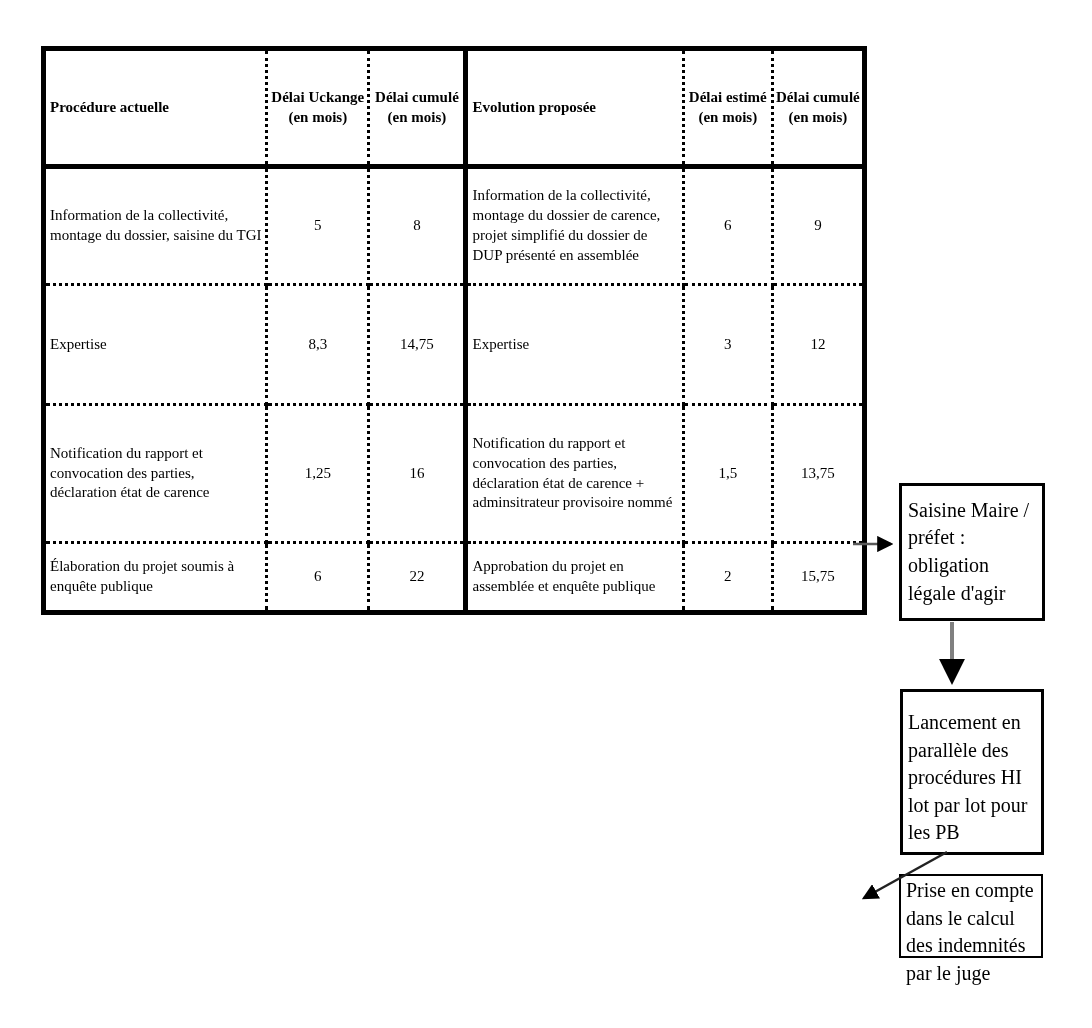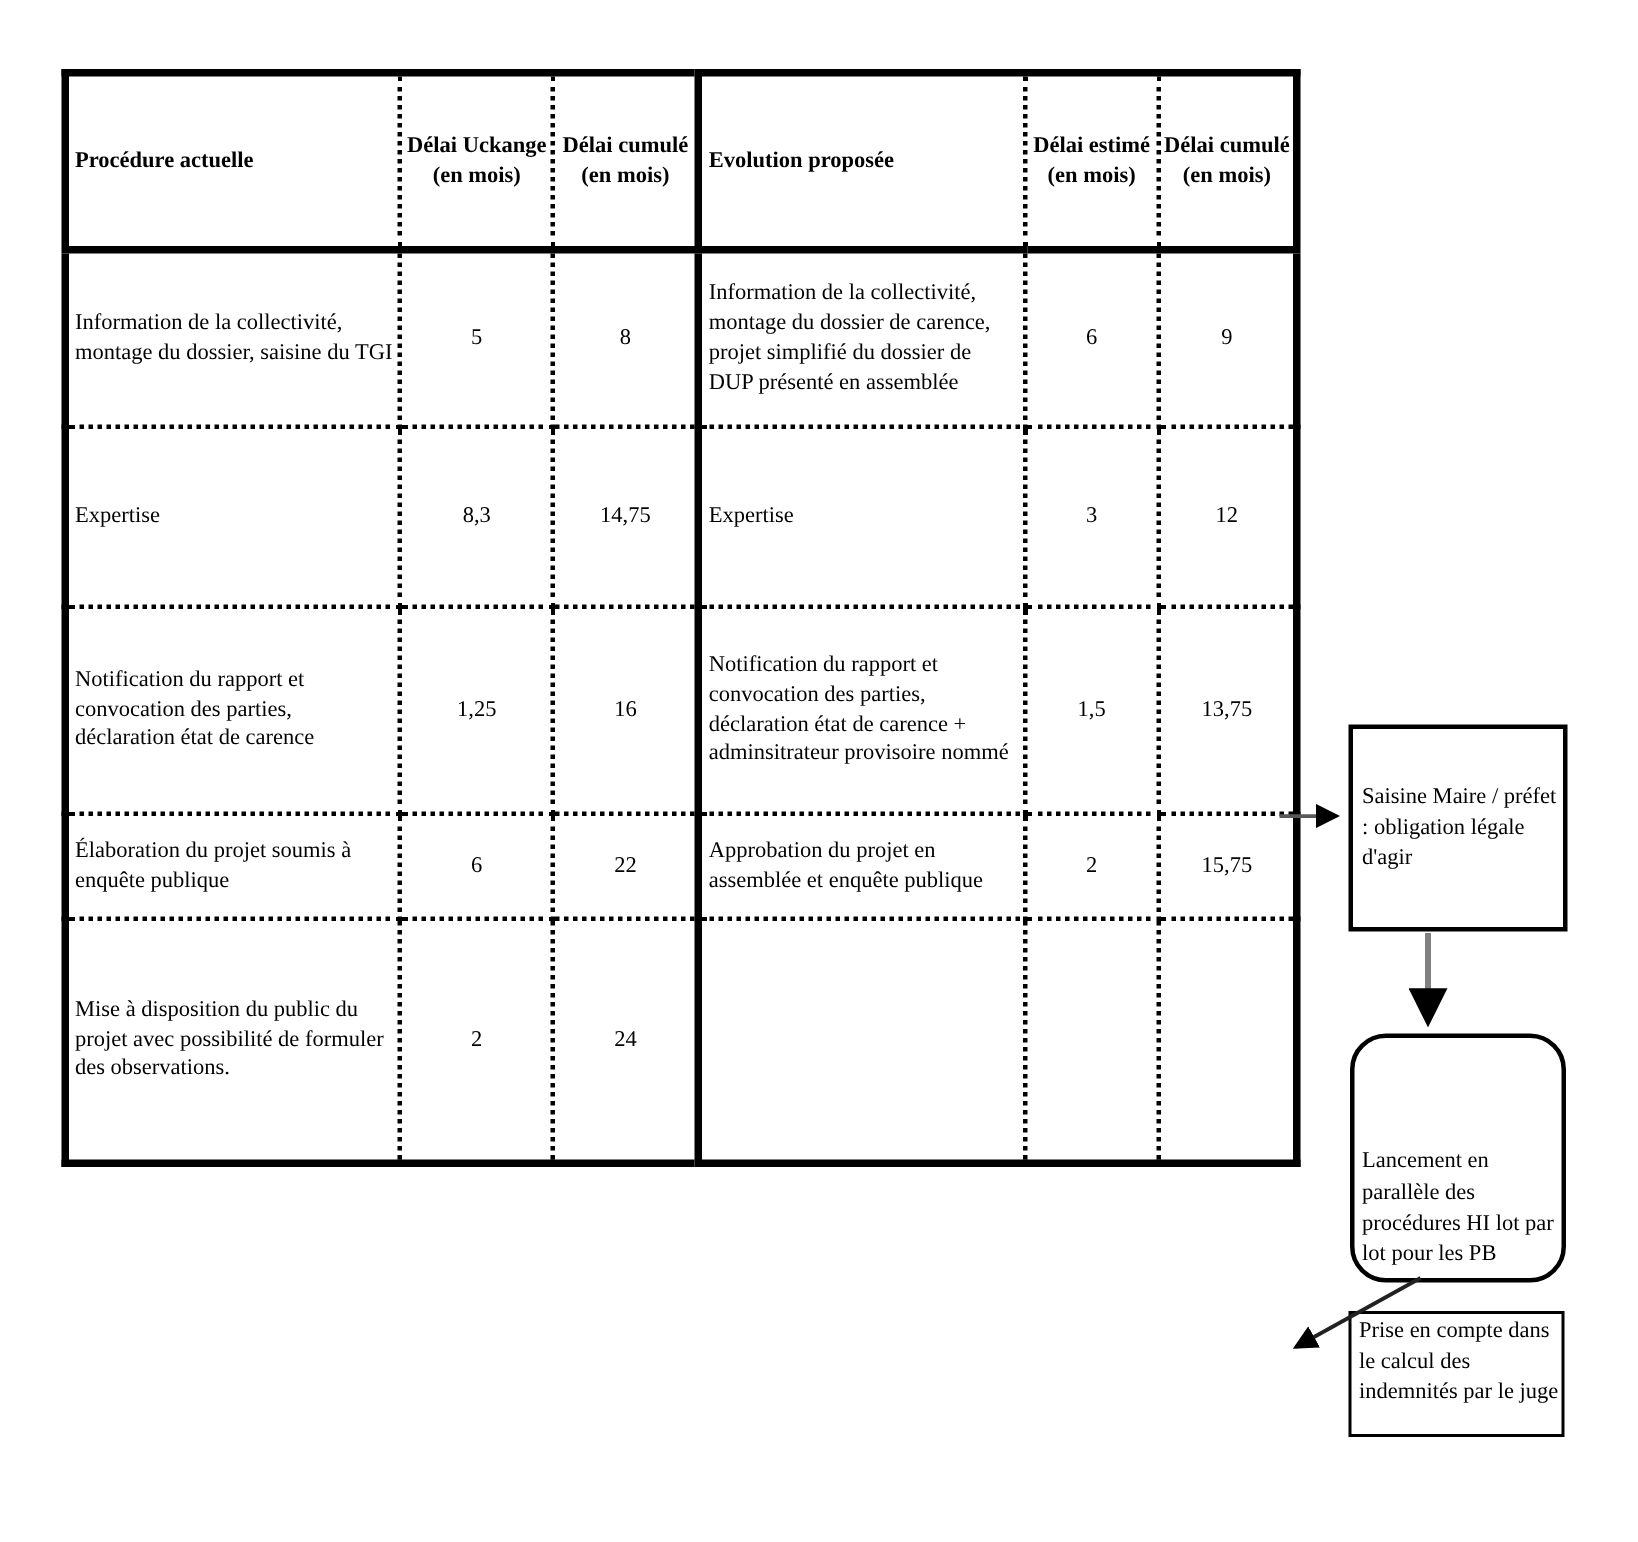--- a/index.html
+++ b/index.html
@@ -60,34 +60,33 @@
   tr.r3{height:120px;}
   tr.r4{height:138px;}
   tr.r5{height:70px;}
   tr.r6{height:163px;}
   tr.r7{height:25px;}
   tr.r8{height:89px;}
   .ann-box{
     position:absolute;
     border:3px solid #000;
     background:#fff;
-    font-size:15px;
+    font-size:20px;
     line-height:1.38;
     box-sizing:border-box;
   }
   #box-saisine{
     left:899px;top:483px;width:146px;height:138px;
     display:flex;align-items:center;
     padding:0 4px 0 6px;
   }
   #box-lancement{
     left:900px;top:689px;width:144px;height:166px;
     display:flex;align-items:flex-end;
     padding:0 2px 5px 5px;
-    border-radius:24px;
   }
   #box-prise{
     left:899px;top:874px;width:144px;height:84px;
     border-width:2px;
     padding:1px 2px 0 5px;
   }
   #arrow-layer{
     position:absolute;left:0;top:0;
     pointer-events:none;
   }
@@ -141,28 +140,20 @@
         <td class="num">13,75</td>
       </tr>
       <tr class="r5">
         <td class="lbl">Élaboration du projet soumis à enquête publique</td>
         <td class="num">6</td>
         <td class="num">22</td>
         <td class="lbl thick-left">Approbation du projet en assemblée et enquête publique</td>
         <td class="num">2</td>
         <td class="num">15,75</td>
       </tr>
-      <tr class="r6">
-        <td class="lbl">Mise à disposition du public du projet avec possibilité de formuler des observations.</td>
-        <td class="num">2</td>
-        <td class="num">24</td>
-        <td class="lbl thick-left"></td>
-        <td class="num"></td>
-        <td class="num"></td>
-      </tr>
     </tbody>
   </table>
 </div>
 
 <div class="ann-box" id="box-saisine">
   <span>Saisine Maire / préfet : obligation légale d'agir</span>
 </div>
 
 <div class="ann-box" id="box-lancement">
   <span>Lancement en parallèle des procédures HI lot par lot pour les PB</span>

